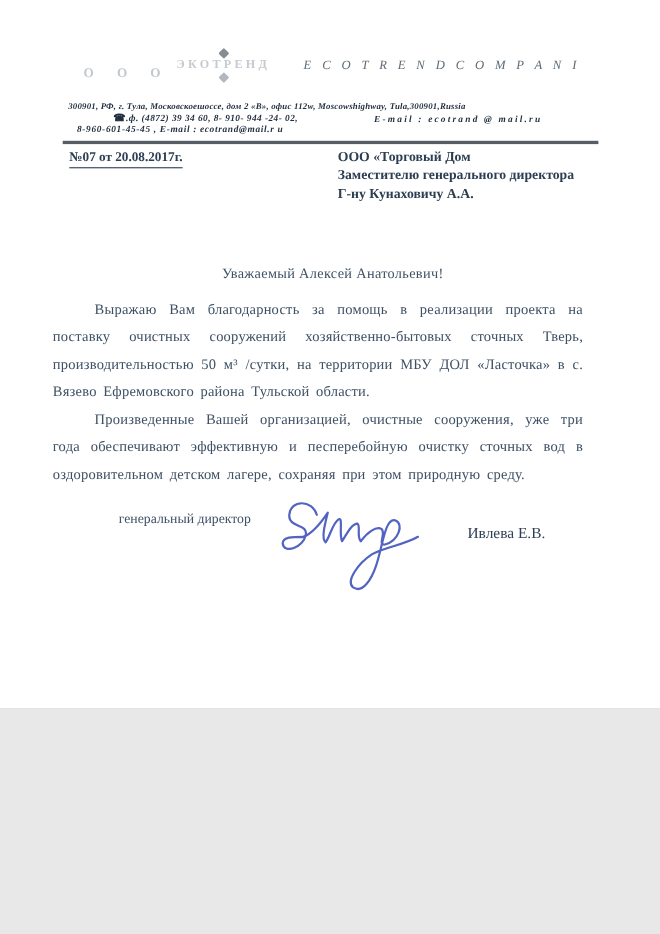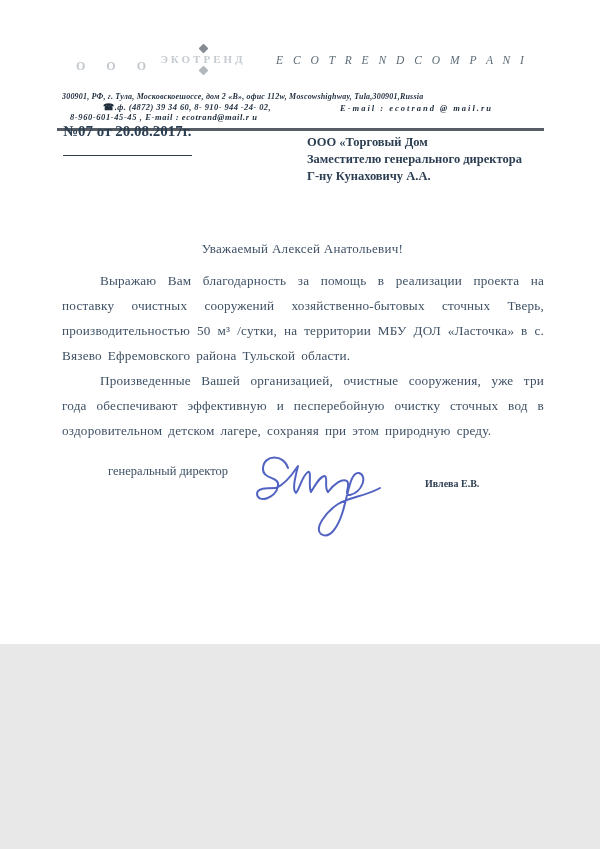--- a/index.html
+++ b/index.html
@@ -51,48 +51,48 @@
     position:absolute;left:70px;top:112px;
     font-size:8.5px;font-weight:bold;font-style:italic;color:#1f2d3d;
     letter-spacing:.6px;white-space:nowrap;
   }
   .rule{
     position:absolute;left:57px;top:128px;width:487px;height:3px;
     background:#565d64;
   }
   
   .ref-number{
-    position:absolute;left:63px;top:123px;
-    font-size:15px;font-weight:bold;color:#2c3e52;
-    border-bottom:1.5px solid #2c3e52;padding-bottom:15px;white-space:nowrap;
+    position:absolute;left:63px;top:135px;
+    font-size:12px;font-weight:bold;color:#2c3e52;
+    border-bottom:1.5px solid #2c3e52;padding-bottom:2px;white-space:nowrap;
   }
   .recipient{
     position:absolute;left:307px;top:134px;width:250px;
     font-size:12.5px;font-weight:bold;color:#2c3e52;line-height:17px;
   }
   
   .salutation{
     position:absolute;left:62px;top:241px;width:481px;
     text-align:center;font-size:13px;color:#3e5064;letter-spacing:.3px;
   }
   .body-text{
-    position:absolute;left:62px;top:268px;width:482px;
+    position:absolute;left:48px;top:268px;width:482px;
     font-size:13.2px;line-height:25px;text-align:justify;
     color:#3e5064;letter-spacing:.2px;word-spacing:2.5px;
   }
   .body-text p{margin:0;text-indent:38px;}
   
   .closing{
     position:absolute;left:108px;top:462px;width:200px;
     font-size:12.5px;line-height:18px;color:#3e5064;
   }
   .signature-svg{position:absolute;left:250px;top:448px;}
   .signer-name{
     position:absolute;left:425px;top:478px;
-    font-size:10px;font-weight:bold;color:#2c3e52;white-space:nowrap;
+    font-size:14px;font-weight:normal;color:#2c3e52;white-space:nowrap;
   }
 </style>
 </head>
 <body>
 
 <div class="page">
 
   <div class="logo-ooo">О О О</div>
 
   <div class="logo-name-wrap">

